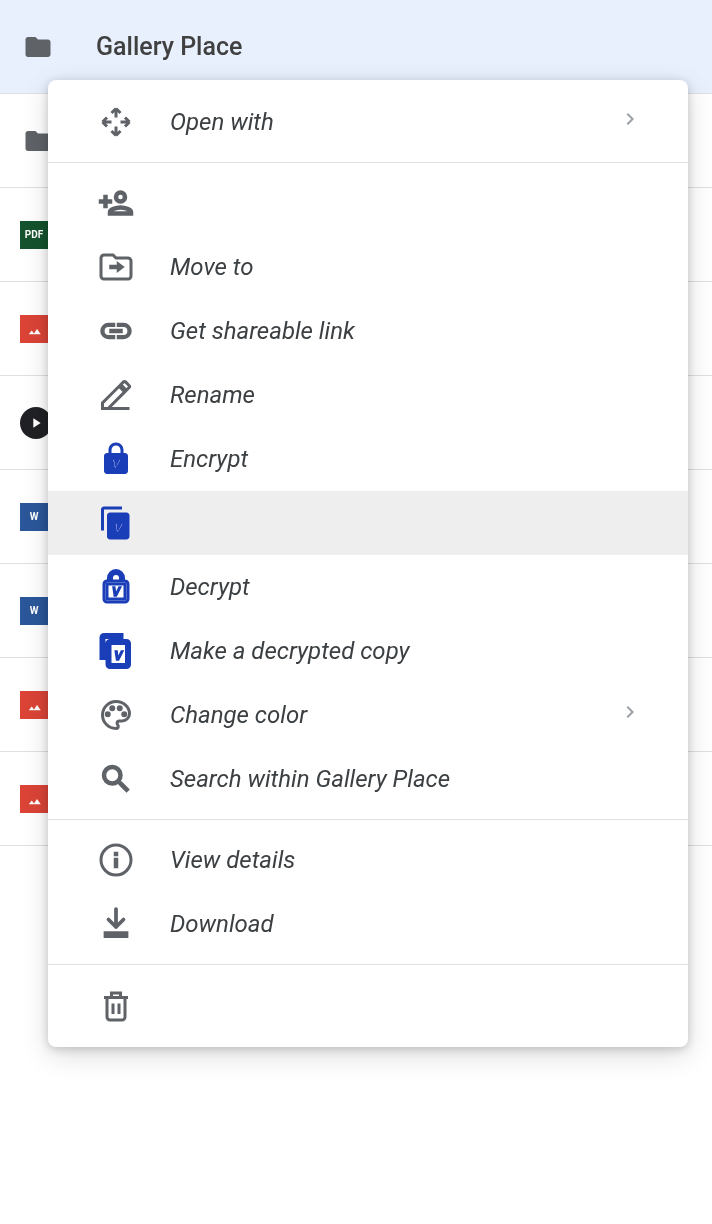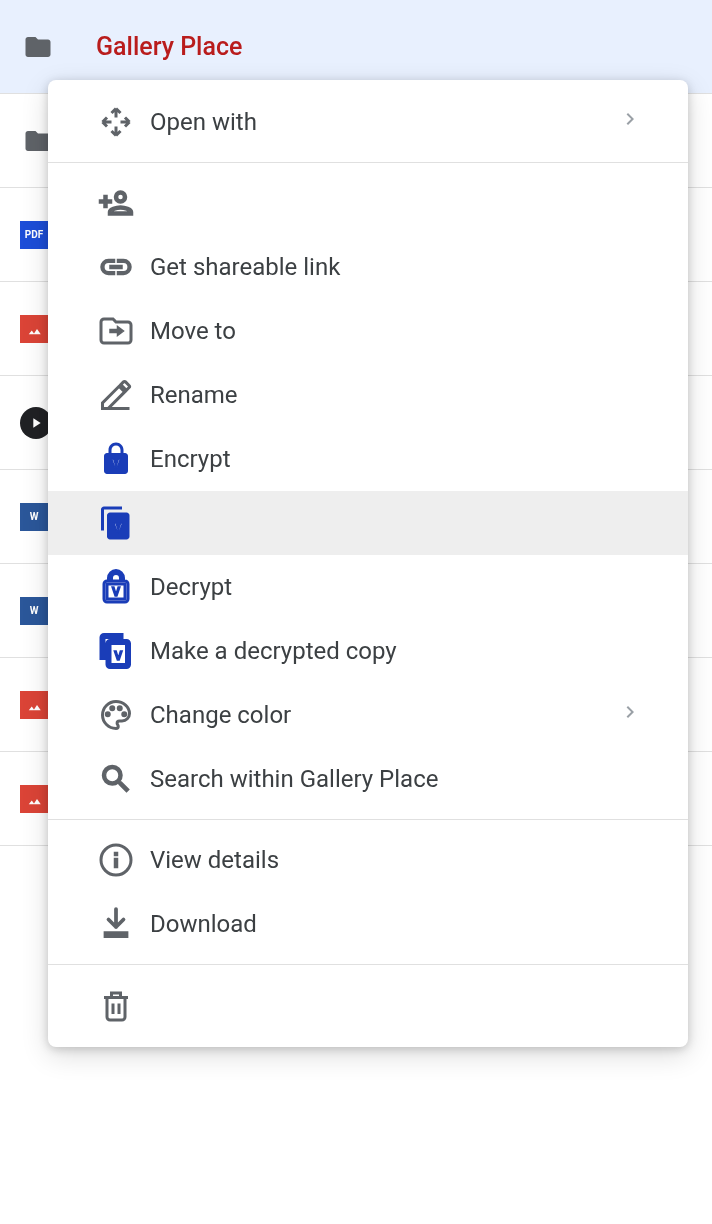--- a/index.html
+++ b/index.html
@@ -14,33 +14,33 @@
 .file-list { width: 100%; }
 .file-row {
   height: 94px;
   border-bottom: 1px solid #e0e0e0;
   display: flex;
   align-items: center;
   padding-left: 20px;
   gap: 40px;
 }
 .file-row.selected { background: #e8f0fe; }
-.file-row.selected .folder-name { color: #b91c1c; font-weight: 500; font-size: 25px; }
+.file-row.selected .folder-name { color: #404040; font-weight: 500; font-size: 25px; }
 .folder-icon { width: 36px; height: 30px; fill: #5f6368; }
 .filetype-icon {
   width: 28px;
   height: 28px;
   display: flex;
   align-items: center;
   justify-content: center;
   font-size: 10px;
   color: #fff;
   font-weight: bold;
 }
-.pdf-bg { background: #1d4ed8; }
+.pdf-bg { background: #14532d; }
 .img-bg { background: #db4437; }
 .word-bg { background: #2b579a; }
 .vid-outer { position: relative; width: 32px; height: 32px; }
 .vid-play {
   width: 32px; height: 32px; border-radius: 50%;
   background: #202124; display: flex; align-items: center; justify-content: center;
 }
 .context-menu {
   position: absolute;
   top: 80px;
@@ -49,24 +49,25 @@
   background: #fff;
   border-radius: 8px;
   box-shadow: 0 2px 10px rgba(0,0,0,0.18), 0 8px 28px rgba(0,0,0,0.14);
   padding: 10px 0;
 }
 .menu-item {
   height: 64px;
   display: flex;
   align-items: center;
   padding: 0 46px 0 50px;
-  gap: 16px;
+  gap: 36px;
   font-size: 24px;
   color: #3c4043;
   cursor: pointer;
+  font-style: italic;
 }
 .menu-item.hovered { background: #eeeeee; }
 .menu-icon {
   width: 36px;
   height: 36px;
   display: flex;
   align-items: center;
   justify-content: center;
   flex-shrink: 0;
 }
@@ -156,34 +157,34 @@
     <span class="menu-icon">
       <svg viewBox="0 0 24 24">
           <path d="M15 12c2.21 0 4-1.79 4-4s-1.79-4-4-4-4 1.79-4 4 1.79 4 4 4zm0-6c1.1 0 2 .9 2 2s-.9 2-2 2-2-.9-2-2 .9-2 2-2zm0 8c-2.67 0-8 1.34-8 4v2h16v-2c0-2.66-5.33-4-8-4zm-6 4c.22-.72 3.31-2 6-2 2.7 0 5.8 1.29 6 2H9zM6 10V7H4v3H1v2h3v3h2v-3h3v-2H6z"></path>
         </svg>
     </span>
   </div>
 
   <div class="menu-item">
     <span class="menu-icon">
       <svg viewBox="0 0 24 24">
-          <path d="M3.9 12c0-1.71 1.39-3.1 3.1-3.1h4V7H7c-2.76 0-5 2.24-5 5s2.24 5 5 5h4v-1.9H7c-1.71 0-3.1-1.39-3.1-3.1zM8 13h8v-2H8v2zm9-6h-4v1.9h4c1.71 0 3.1 1.39 3.1 3.1s-1.39 3.1-3.1 3.1h-4V17h4c2.76 0 5-2.24 5-5s-2.24-5-5-5z"></path>
-        </svg>
-    </span>
-    <span class="menu-label">Get shareable link</span>
-  </div>
-
-  <div class="menu-item">
-    <span class="menu-icon">
-      <svg viewBox="0 0 24 24">
           <path fill="none" stroke-width="2" d="M20 6h-8l-2-2H4c-1.1 0-2 .9-2 2v12c0 1.1.9 2 2 2h16c1.1 0 2-.9 2-2V8c0-1.1-.9-2-2-2z"></path>
           <path d="M8 13h5v2l4-3-4-3v2H8z"></path>
         </svg>
     </span>
     <span class="menu-label">Move to</span>
+  </div>
+
+  <div class="menu-item">
+    <span class="menu-icon">
+      <svg viewBox="0 0 24 24">
+          <path d="M3.9 12c0-1.71 1.39-3.1 3.1-3.1h4V7H7c-2.76 0-5 2.24-5 5s2.24 5 5 5h4v-1.9H7c-1.71 0-3.1-1.39-3.1-3.1zM8 13h8v-2H8v2zm9-6h-4v1.9h4c1.71 0 3.1 1.39 3.1 3.1s-1.39 3.1-3.1 3.1h-4V17h4c2.76 0 5-2.24 5-5s-2.24-5-5-5z"></path>
+        </svg>
+    </span>
+    <span class="menu-label">Get shareable link</span>
   </div>
 
 
   <div class="menu-item">
     <span class="menu-icon">
       <svg viewBox="0 0 24 24">
           <path d="M3 17.25V21h3.75L17.81 9.94l-3.75-3.75L3 17.25zM20.71 7.04c.39-.39.39-1.02 0-1.41l-2.34-2.34c-.39-.39-1.02-.39-1.41 0l-1.83 1.83 3.75 3.75 1.83-1.83z" fill="none" stroke-width="2"></path>
           <path d="M3 21h18v2H3z" transform="translate(0,-1)" fill="#5f6368" stroke="none"></path>
         </svg>
     </span>

